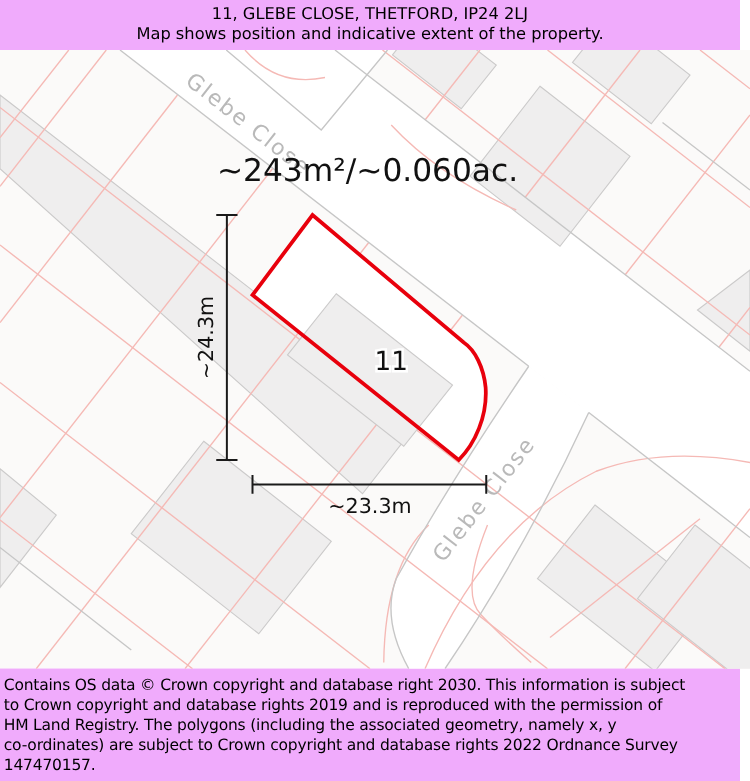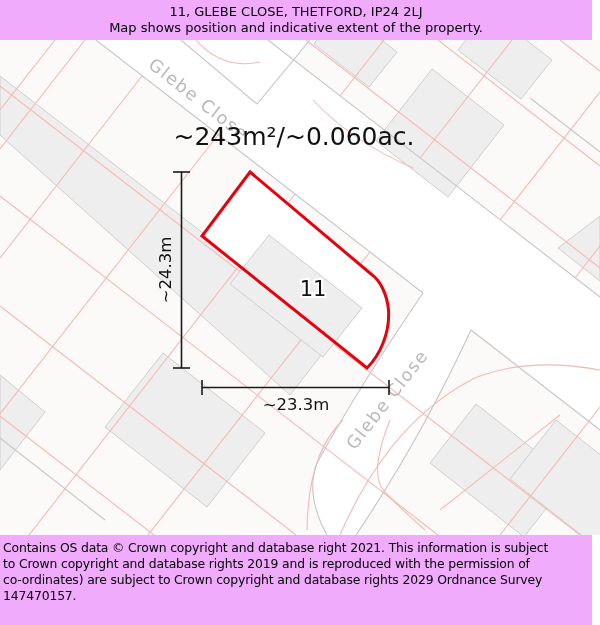--- a/index.html
+++ b/index.html
@@ -109,19 +109,20 @@
         <path d="M202,347.5 L389,347.5"></path>
         <path d="M202,340 L202,355"></path>
         <path d="M389,340 L389,355"></path>
       </g>
       <text class="dim-label" x="166" y="230" text-anchor="middle" dominant-baseline="middle" fill="#111" transform="rotate(-90 166 230)">~24.3m</text>
       <text class="dim-label" x="296" y="370" text-anchor="middle" fill="#111">~23.3m</text>
     </svg>
   </div>
 
   <div class="footer">
-    <div class="fline">Contains OS data © Crown copyright and database right 2021. This information is subject</div>
+    <div class="fline">Contains OS data © Crown copyright and database right 2030. This information is subject</div>
     <div class="fline">to Crown copyright and database rights 2019 and is reproduced with the permission of</div>
-    <div class="fline">co-ordinates) are subject to Crown copyright and database rights 2029 Ordnance Survey</div>
+    <div class="fline">HM Land Registry. The polygons (including the associated geometry, namely x, y</div>
+    <div class="fline">co-ordinates) are subject to Crown copyright and database rights 2022 Ordnance Survey</div>
     <div class="fline">147470157.</div>
   </div>
 
 </div>
 
 </body></html>

